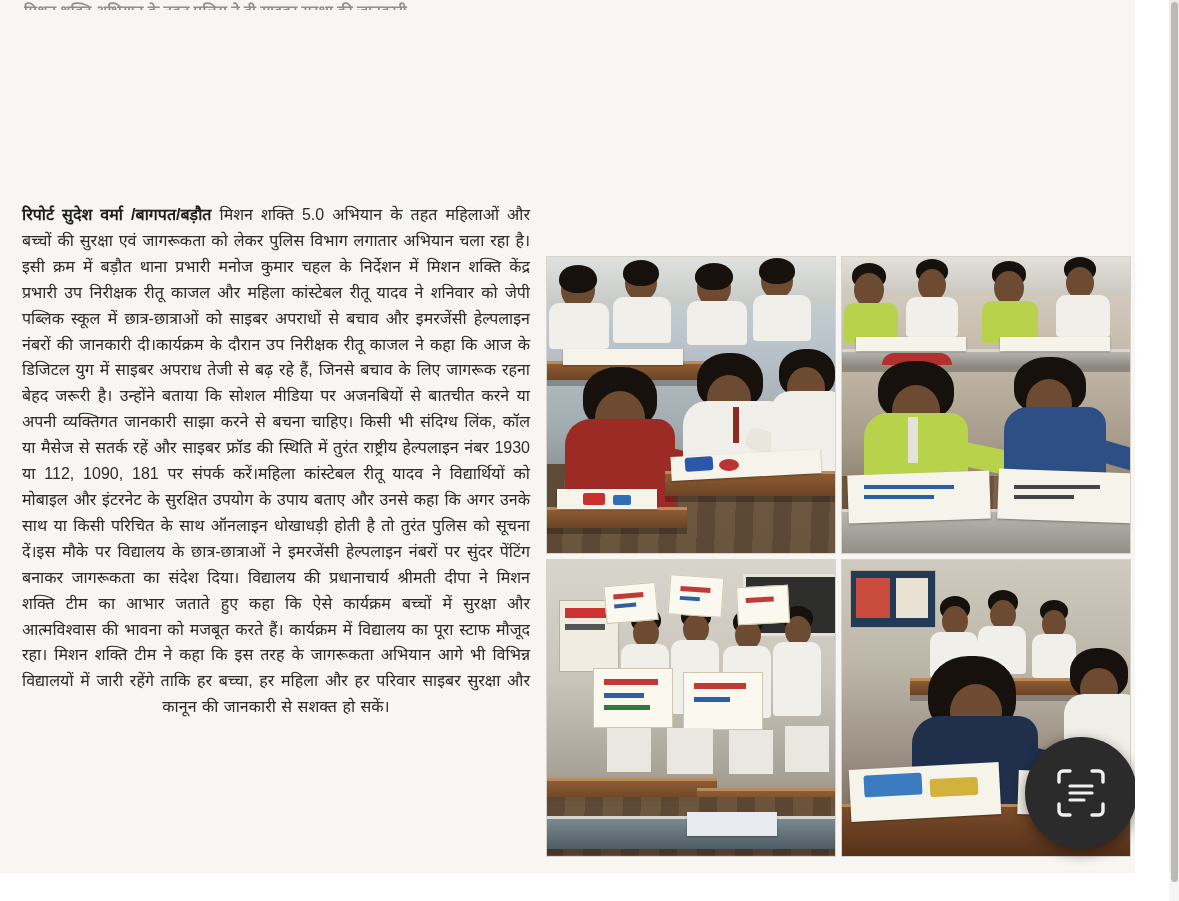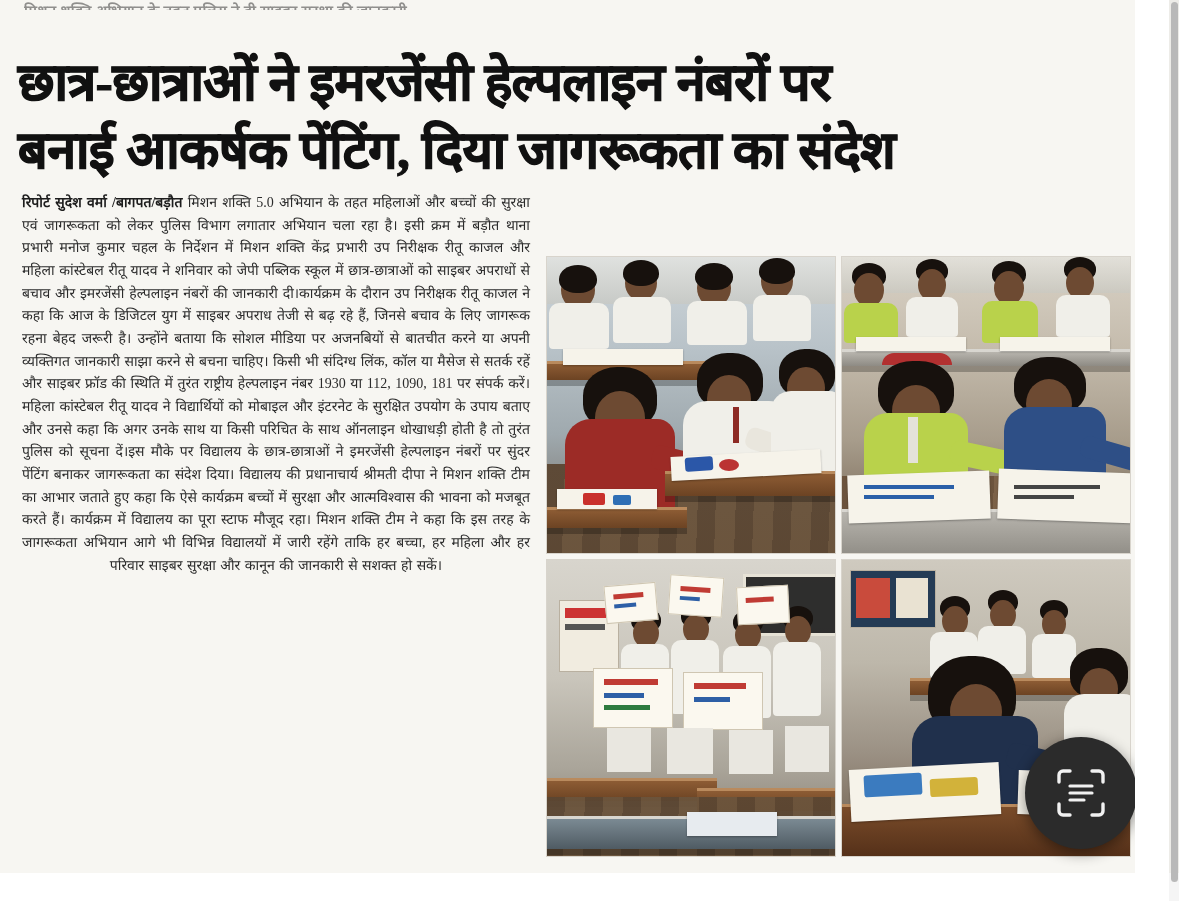--- a/index.html
+++ b/index.html
@@ -55,25 +55,25 @@
     letter-spacing: -0.5px;
     text-align: left;
     -webkit-text-stroke: 1.1px #111;
   }
   .headline .l2 { display: block; }
 
   
   .article-body {
     position: absolute;
     left: 22px;
-    top: 192px;
+    top: 202px;
     width: 508px;
     color: #2b2b2b;
-    font-family: Liberation Serif, serif;
-    font-size: 14px;
+    font-family: Liberation Sans, sans-serif;
+    font-size: 16px;
     line-height: 1.62;
     text-align: justify;
     text-align-last: center;
     word-spacing: 1px;
   }
   .article-body .byline {
     font-weight: bold;
     color: #1d1d1d;
   }
 
@@ -246,24 +246,20 @@
     background: #ffffff;
   }
 </style>
 </head>
 <body>
 
 <div id="page">
 
   <div class="top-crop">मिशन शक्ति अभियान के तहत पुलिस ने दी साइबर सुरक्षा की जानकारी</div>
 
-  <h1 class="headline">
-    <span>छात्र-छात्राओं ने इमरजेंसी हेल्पलाइन नंबरों पर</span>
-    <span class="l2">बनाई आकर्षक पेंटिंग, दिया जागरूकता का संदेश</span>
-  </h1>
 
   <div class="article-body">
     <span class="byline">रिपोर्ट सुदेश वर्मा /बागपत/बड़ौत</span>
     <span>मिशन शक्ति 5.0 अभियान के तहत महिलाओं और बच्चों की सुरक्षा एवं जागरूकता को लेकर पुलिस विभाग लगातार अभियान चला रहा है। इसी क्रम में बड़ौत थाना प्रभारी मनोज कुमार चहल के निर्देशन में मिशन शक्ति केंद्र प्रभारी उप निरीक्षक रीतू काजल और महिला कांस्टेबल रीतू यादव ने शनिवार को जेपी पब्लिक स्कूल में छात्र-छात्राओं को साइबर अपराधों से बचाव और इमरजेंसी हेल्पलाइन नंबरों की जानकारी दी।कार्यक्रम के दौरान उप निरीक्षक रीतू काजल ने कहा कि आज के डिजिटल युग में साइबर अपराध तेजी से बढ़ रहे हैं, जिनसे बचाव के लिए जागरूक रहना बेहद जरूरी है। उन्होंने बताया कि सोशल मीडिया पर अजनबियों से बातचीत करने या अपनी व्यक्तिगत जानकारी साझा करने से बचना चाहिए। किसी भी संदिग्ध लिंक, कॉल या मैसेज से सतर्क रहें और साइबर फ्रॉड की स्थिति में तुरंत राष्ट्रीय हेल्पलाइन नंबर 1930 या 112, 1090, 181 पर संपर्क करें।महिला कांस्टेबल रीतू यादव ने विद्यार्थियों को मोबाइल और इंटरनेट के सुरक्षित उपयोग के उपाय बताए और उनसे कहा कि अगर उनके साथ या किसी परिचित के साथ ऑनलाइन धोखाधड़ी होती है तो तुरंत पुलिस को सूचना दें।इस मौके पर विद्यालय के छात्र-छात्राओं ने इमरजेंसी हेल्पलाइन नंबरों पर सुंदर पेंटिंग बनाकर जागरूकता का संदेश दिया। विद्यालय की प्रधानाचार्य श्रीमती दीपा ने मिशन शक्ति टीम का आभार जताते हुए कहा कि ऐसे कार्यक्रम बच्चों में सुरक्षा और आत्मविश्वास की भावना को मजबूत करते हैं। कार्यक्रम में विद्यालय का पूरा स्टाफ मौजूद रहा। मिशन शक्ति टीम ने कहा कि इस तरह के जागरूकता अभियान आगे भी विभिन्न विद्यालयों में जारी रहेंगे ताकि हर बच्चा, हर महिला और हर परिवार साइबर सुरक्षा और कानून की जानकारी से सशक्त हो सकें।</span>
   </div>
 
   <div class="photo-grid">
 
     <div class="photo">
       <div class="room"></div>

